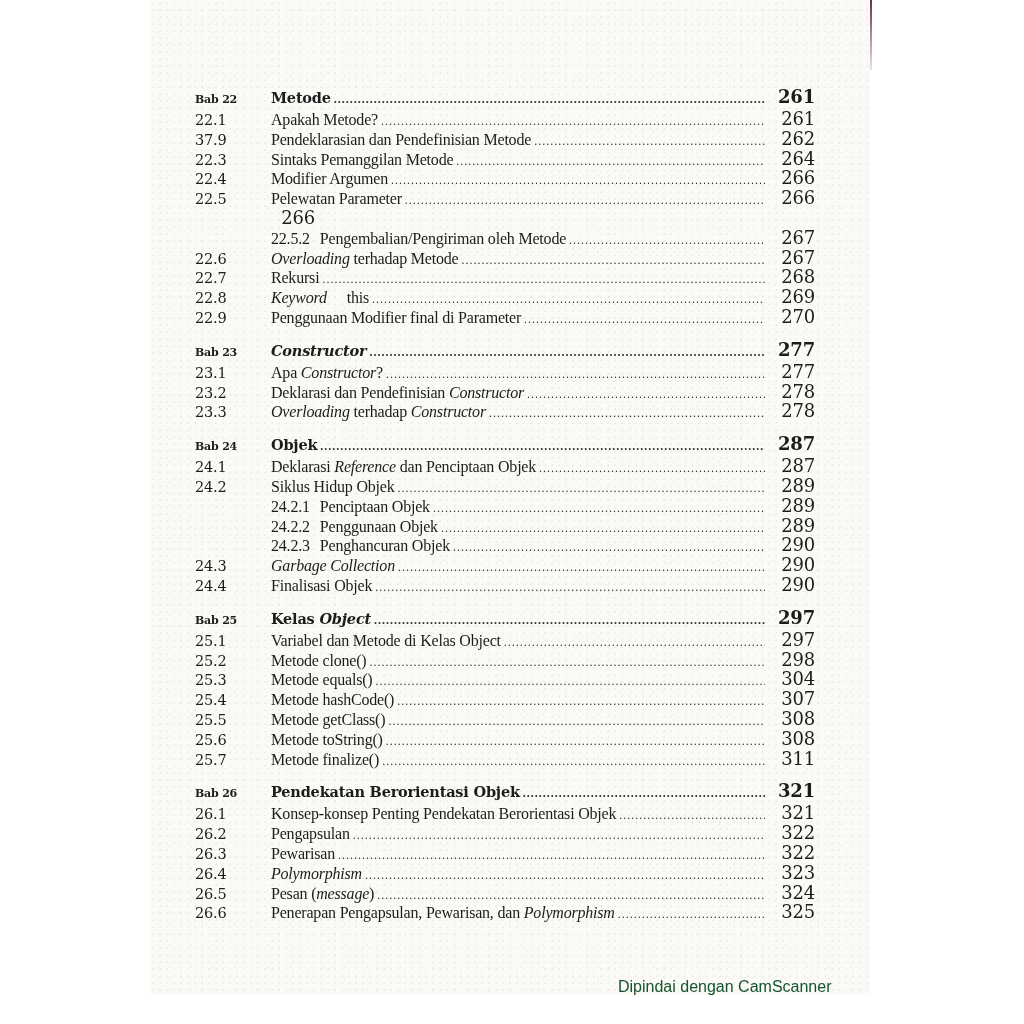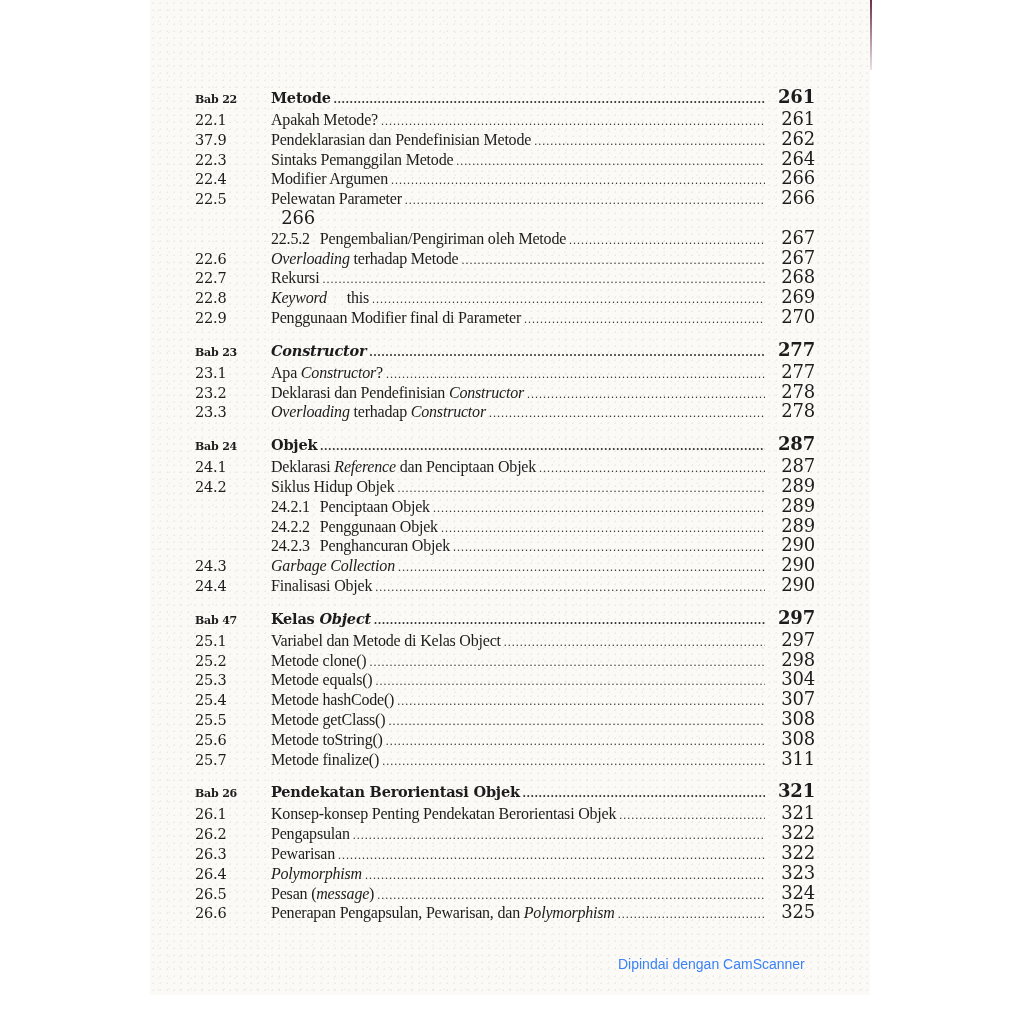--- a/index.html
+++ b/index.html
@@ -40,22 +40,22 @@
     .row .dots::before {
       content: "..................................................................................................................................................................";
     }
     .row .page-num { width: 44px; flex: none; text-align: right; font-family: "DejaVu Serif", serif; font-size: 18px; }
     .row.head { font-weight: bold; height: 22px; }
     .row.head .title { font-family: "DejaVu Serif", serif; font-size: 14.5px; font-weight: bold; }
     .row.head .num { font-size: 11px; }
     .it { font-style: italic; }
     .mono { font-family: "Liberation Mono", monospace; font-size: 14px; }
     .watermark {
-      position: absolute; left: 618px; top: 956px;
-      font-family: "Liberation Sans", sans-serif; font-size: 14px; color: #3b82f6;
+      position: absolute; left: 618px; top: 978px;
+      font-family: "Liberation Sans", sans-serif; font-size: 16px; color: #14532d;
     }
   </style>
 </head>
 <body>
 
 <div class="page"></div>
 <div class="edge-mark"></div>
 
 <div class="toc">
 
@@ -264,21 +264,21 @@
         <span class="title-wrap">
           <span class="title">Finalisasi Objek</span>
           <span class="dots"></span>
         </span>
         <span class="page-num">290</span>
       </div>
   </div>
 
   <div class="chapter">
     <div class="row head">
-      <span class="num">Bab 47</span>
+      <span class="num">Bab 25</span>
       <span class="title-wrap">
           <span class="title" style="white-space:pre">Kelas </span>
           <span class="title it">Object</span>
           <span class="dots"></span>
         </span>
       <span class="page-num">297</span>
     </div>
     <div class="row">
         <span class="num">25.1</span>
         <span class="title-wrap">

